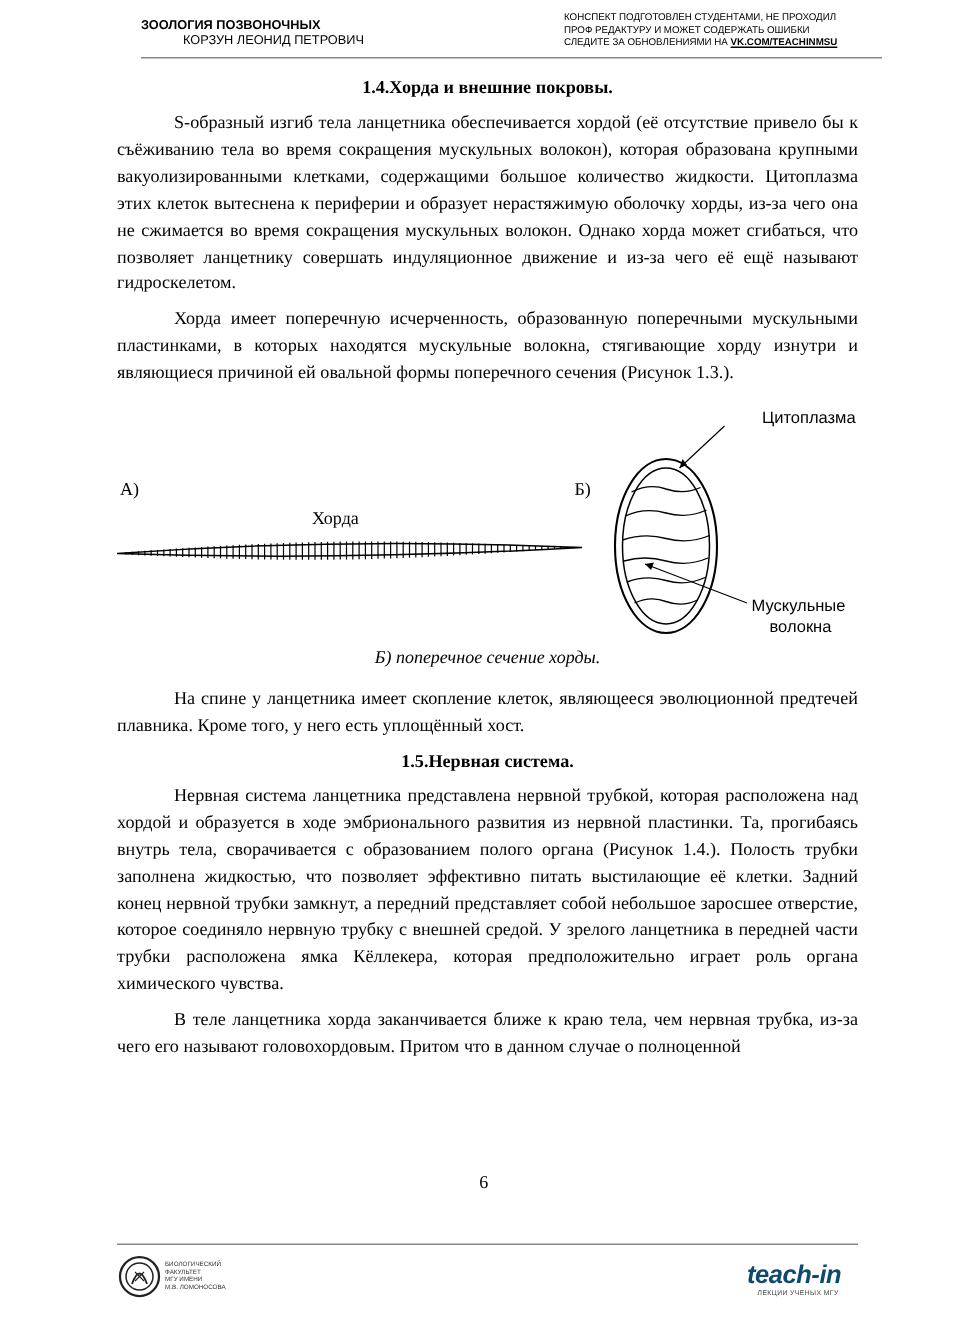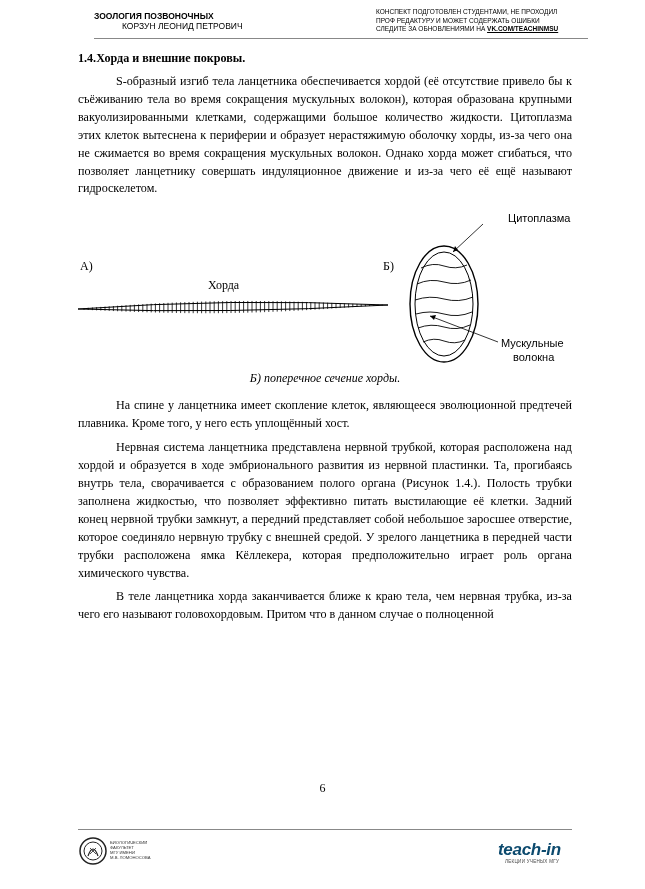--- a/index.html
+++ b/index.html
@@ -8,21 +8,21 @@
     .header { position: absolute; top: 0; left: 0; width: 645px; height: 40px; margin-left: 16px; }
     .hdr-left { position: absolute; left: 78px; top: 11px; font-family: "Liberation Sans", sans-serif; }
     .hdr-left .l1 { font-size: 8.5px; font-weight: bold; line-height: 10px; }
     .hdr-left .l2 { font-size: 8.5px; line-height: 10px; padding-left: 28px; }
     .hdr-right { position: absolute; left: 360px; top: 8px; font-family: "Liberation Sans", sans-serif;
                  font-size: 6.5px; line-height: 8.5px; }
     .hdr-right a { color: #000; text-decoration: underline; font-weight: bold; }
     .hdr-line { position: absolute; left: 78px; width: 494px; top: 38px; border-top: 1px solid #888; }
 
     .content { position: absolute; left: 78px; top: 50px; width: 494px; font-size: 12.1px; line-height: 17.9px; }
-    h2 { font-size: 12.1px; font-weight: bold; margin: 0 0 6px 0; line-height: 17px; }
+    h2 { text-align: center; font-size: 12.1px; font-weight: bold; margin: 0 0 6px 0; line-height: 17px; }
     p { margin: 0 0 6px 0; text-align: justify; text-indent: 38px; }
 
     .figure { position: relative; width: 494px; height: 166px; margin: 6px 0 0 0; }
     .caption { text-align: center; font-style: italic; font-size: 12px; line-height: 17px; margin: 0 0 10px 0; }
 
     .pagenum { position: absolute; top: 781px; left: 0; width: 645px; text-align: center; font-size: 12px; }
     .footer-line { position: absolute; left: 78px; width: 494px; top: 829px; border-top: 1px solid #888; }
     .foot-logo { position: absolute; left: 78px; top: 836px; }
     .foot-logo-text { position: absolute; left: 110px; top: 840px; font-family: "Liberation Sans", sans-serif;
                       font-size: 4.2px; line-height: 5px; color: #333; }
@@ -43,20 +43,21 @@
     <div>КОНСПЕКТ ПОДГОТОВЛЕН СТУДЕНТАМИ, НЕ ПРОХОДИЛ</div>
     <div>ПРОФ РЕДАКТУРУ И МОЖЕТ СОДЕРЖАТЬ ОШИБКИ</div>
     <div><span>СЛЕДИТЕ ЗА ОБНОВЛЕНИЯМИ НА </span><a>VK.COM/TEACHINMSU</a></div>
   </div>
   <div class="hdr-line"></div>
 </div>
 
 <div class="content">
   <h2>1.4.Хорда и внешние покровы.</h2>
   <p>S-образный изгиб тела ланцетника обеспечивается хордой (её отсутствие привело бы к съёживанию тела во время сокращения мускульных волокон), которая образована крупными вакуолизированными клетками, содержащими большое количество жидкости. Цитоплазма этих клеток вытеснена к периферии и образует нерастяжимую оболочку хорды, из-за чего она не сжимается во время сокращения мускульных волокон. Однако хорда может сгибаться, что позволяет ланцетнику совершать индуляционное движение и из-за чего её ещё называют гидроскелетом.</p>
+  <p>Хорда имеет поперечную исчерченность, образованную поперечными мускульными пластинками, в которых находятся мускульные волокна, стягивающие хорду изнутри и являющиеся причиной ей овальной формы поперечного сечения (Рисунок 1.3.).</p>
 
   <div class="figure">
     <svg width="494" height="166" viewBox="0 0 494 166">
       <text x="2" y="66" font-size="12" font-family="Liberation Serif, serif">А)</text>
       <text x="130" y="85" font-size="12" font-family="Liberation Serif, serif">Хорда</text>
       <g>
         <path d="M0,105 Q150,94 310,101 Q150,110 0,105 Z" fill="#fff" stroke="#000" stroke-width="1"></path>
         <g id="stripes" stroke="#000" stroke-width="0.8">
             <line x1="6" x2="6" y1="104.0716701712312" y2="105.77349111909137"></line>
             <line x1="10.2" x2="10.2" y1="103.77260517686035" y2="105.96416901668805"></line>
@@ -153,20 +154,21 @@
       <text x="423" y="143" font-size="11" font-family="Liberation Sans, sans-serif">Мускульные</text>
       <text x="435" y="157" font-size="11" font-family="Liberation Sans, sans-serif">волокна</text>
     </svg>
   </div>
   <div class="caption">
     <div>Б) поперечное сечение хорды.</div>
   </div>
 
   <p>На спине у ланцетника имеет скопление клеток, являющееся эволюционной предтечей плавника. Кроме того, у него есть уплощённый хост.</p>
 
+  <h2>1.5.Нервная система.</h2>
   <p>Нервная система ланцетника представлена нервной трубкой, которая расположена над хордой и образуется в ходе эмбрионального развития из нервной пластинки. Та, прогибаясь внутрь тела, сворачивается с образованием полого органа (Рисунок 1.4.). Полость трубки заполнена жидкостью, что позволяет эффективно питать выстилающие её клетки. Задний конец нервной трубки замкнут, а передний представляет собой небольшое заросшее отверстие, которое соединяло нервную трубку с внешней средой. У зрелого ланцетника в передней части трубки расположена ямка Кёллекера, которая предположительно играет роль органа химического чувства.</p>
   <p>В теле ланцетника хорда заканчивается ближе к краю тела, чем нервная трубка, из-за чего его называют головохордовым. Притом что в данном случае о полноценной</p>
 </div>
 
 <div class="pagenum">6</div>
 <div class="footer-line"></div>
 
 <svg class="foot-logo" width="30" height="30" viewBox="0 0 30 30">
   <circle cx="15" cy="15" r="13" fill="none" stroke="#222" stroke-width="1.5"></circle>
   <circle cx="15" cy="15" r="9" fill="none" stroke="#222" stroke-width="1"></circle>

